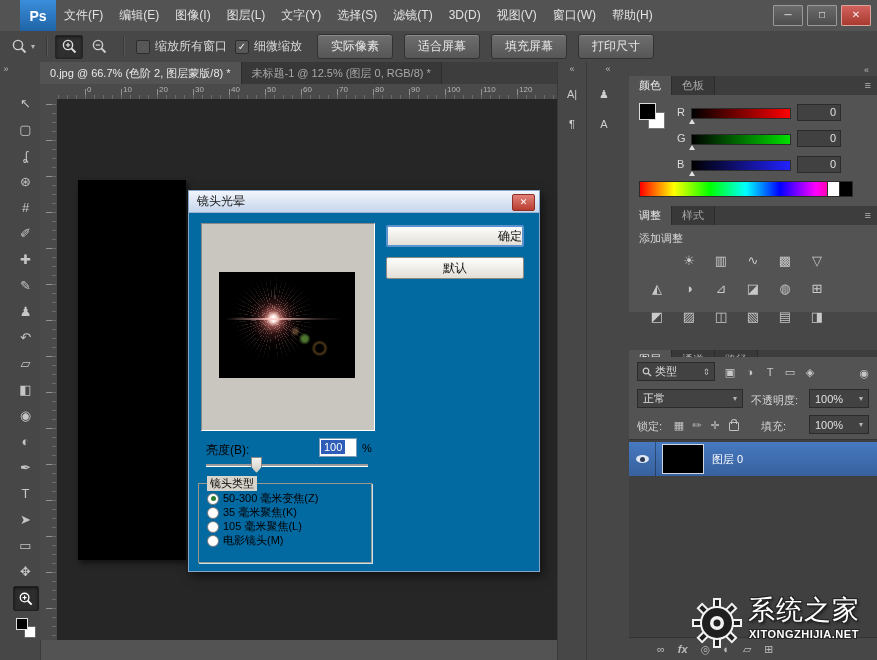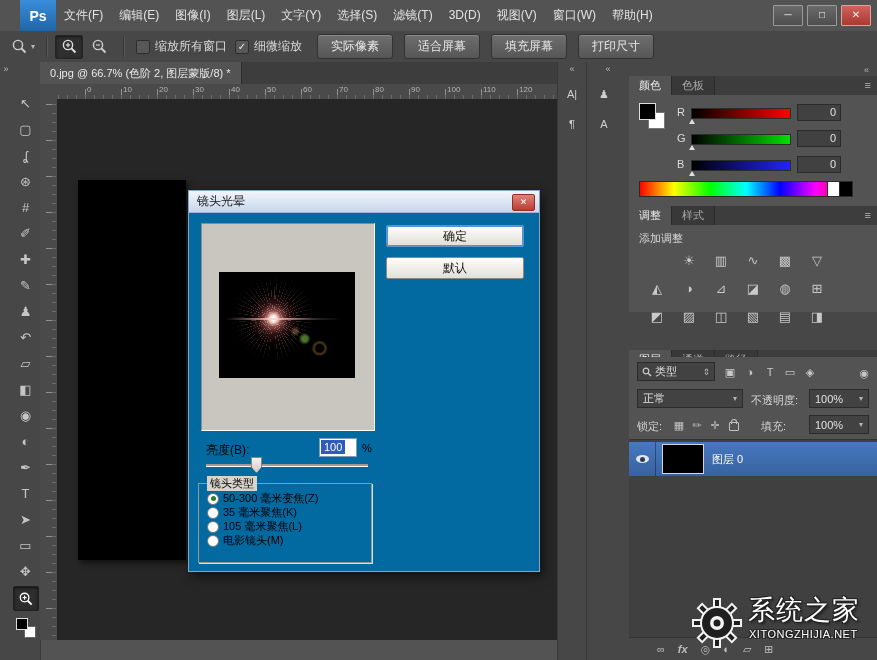--- a/index.html
+++ b/index.html
@@ -138,41 +138,41 @@
   .flare::before{content:"";position:absolute;inset:0;
     background:repeating-conic-gradient(from 5deg at 40% 44%,rgba(255,225,215,.3) 0 1.2deg,transparent 1.2deg 7deg);
     -webkit-mask-image:radial-gradient(circle at 40% 44%,#000 0 10%,transparent 42%);
     mask-image:radial-gradient(circle at 40% 44%,#000 0 10%,transparent 42%);}
   .flare::after{content:"";position:absolute;left:0;right:0;top:calc(44% - 1px);height:2px;
     background:linear-gradient(to right,transparent 5%,rgba(255,200,195,.8) 38%,rgba(255,200,195,.2) 70%,transparent 90%);}
   .flarec{position:absolute;left:calc(40% - 4px);top:calc(44% - 4px);width:8px;height:8px;}
   .flarec::before{content:"";position:absolute;left:3.5px;top:0;width:1px;height:8px;background:#fff;}
   .flarec::after{content:"";position:absolute;top:3.5px;left:0;height:1px;width:8px;background:#fff;}
   .dbtn{position:absolute;left:197px;width:138px;height:22px;background:linear-gradient(#fdfdfc,#e2dfd6);border:1px solid #8b8b83;border-radius:2px;text-align:center;line-height:20px;font-size:12px;color:#111;box-sizing:border-box;}
-  .dbtn.ok{top:34px;border:2px solid #5b93cf;line-height:18px;}
+  .dbtn.ok{top:34px;border:2px solid #5b93cf;line-height:18px;text-align:right;}
   .dbtn.def{top:66px;}
   .dlabel{position:absolute;left:17px;top:251px;font-size:12px;}
   .dinput{position:absolute;left:130px;top:247px;width:36px;height:17px;background:#fff;border:1px solid #7f9db9;}
   .dsel{position:absolute;left:1px;top:1px;background:#2e5cb8;color:#fff;font-size:11px;line-height:14px;padding:0 3px;}
   .dunit{position:absolute;left:173px;top:251px;font-size:11px;}
   .dtrack{position:absolute;left:17px;top:273px;width:162px;height:2px;background:#9a9a9a;box-shadow:0 1px 0 #fff;}
   .dthumb{position:absolute;left:62px;top:266px;width:9px;height:14px;background:linear-gradient(#f4f3ef,#cfccc2);border:1px solid #8a8a8a;clip-path:polygon(0 0,100% 0,100% 60%,50% 100%,0 60%);}
   .dgroup{position:absolute;left:9px;top:292px;width:172px;height:78px;border:1px solid #9a978d;box-shadow:1px 1px 0 rgba(255,255,255,.8);}
   .glabel{position:absolute;left:8px;top:-8px;background:#d8d4cb;padding:0 3px;font-size:11px;}
   .radiorow{position:absolute;left:8px;height:13px;display:flex;align-items:center;gap:4px;}
   .radio{width:10px;height:10px;border-radius:50%;background:#fff;border:1px solid #767676;position:relative;flex:none;}
   .radio.on::after{content:"";position:absolute;left:2.5px;top:2.5px;width:5px;height:5px;background:#2f7d32;border-radius:50%;}
   .rlabel{font-size:11px;white-space:nowrap;}
 
   
   .wmark{position:absolute;left:690px;top:592px;width:185px;height:64px;z-index:50;}
   .gear{position:absolute;left:0;top:4px;}
   .wtitle{position:absolute;left:58px;top:0;font-size:27px;font-weight:normal;color:#fff;letter-spacing:1px;
     text-shadow:-1px -1px 0 #222,1px -1px 0 #222,-1px 1px 0 #222,1px 1px 0 #222,2px 2px 3px rgba(0,0,0,.6);}
-  .wsub{position:absolute;left:59px;top:36px;font-size:11px;font-weight:normal;color:#fff;letter-spacing:.5px;
+  .wsub{position:absolute;left:59px;top:36px;font-size:11px;font-weight:bold;color:#fff;letter-spacing:.5px;
     text-shadow:-1px -1px 0 #222,1px -1px 0 #222,-1px 1px 0 #222,1px 1px 0 #222;}
 </style>
 </head>
 <body>
 
 <div id="root">
 
   <div class="menubar">
     <div class="pslogo">Ps</div>
     <div class="menu-item">文件(F)</div>
@@ -266,20 +266,21 @@
         </svg>
     </div>
     <div class="fgbg">
       <span class="bgsw"></span>
       <span class="fgsw"></span>
     </div>
   </div>
 
   <div class="tabbar">
     <div class="dtab on">0.jpg @ 66.7% (色阶 2, 图层蒙版/8) *</div>
+    <div class="dtab">未标题-1 @ 12.5% (图层 0, RGB/8) *</div>
   </div>
 
   <div class="corner"></div>
   <div class="hruler">
     <span class="rnum" style="left:30px">0</span>
     <span class="rnum" style="left:66px">10</span>
     <span class="rnum" style="left:102px">20</span>
     <span class="rnum" style="left:138px">30</span>
     <span class="rnum" style="left:174px">40</span>
     <span class="rnum" style="left:210px">50</span>

